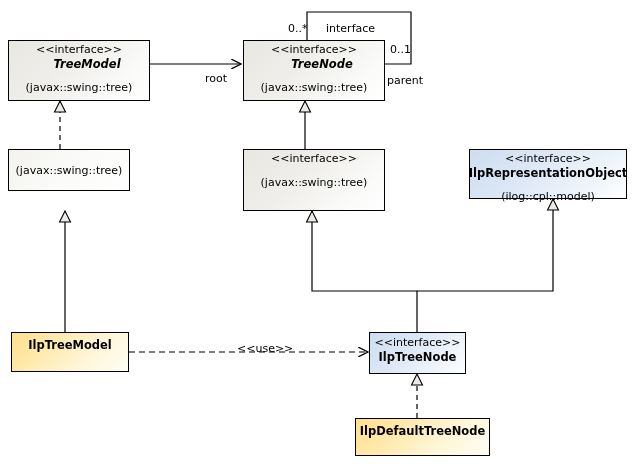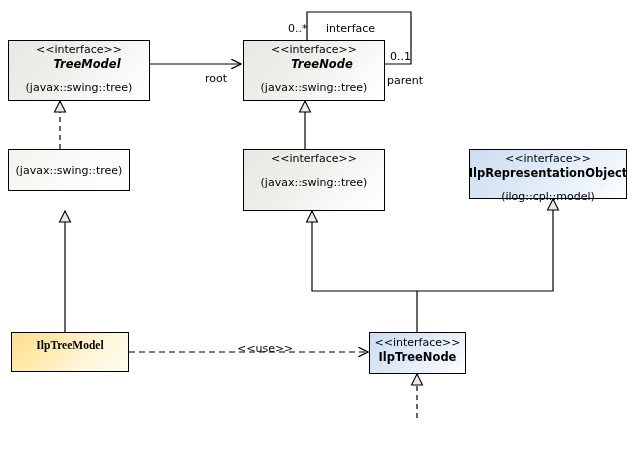--- a/index.html
+++ b/index.html
@@ -69,21 +69,20 @@
     background: linear-gradient(135deg, #e9e7e2 0%, #efeeea 40%, #fbfbfa 80%, #ffffff 100%);
   }
   .fill-white {
     background: linear-gradient(135deg, #f3f2ee 0%, #fafaf8 45%, #ffffff 100%);
   }
   .fill-blue {
     background: linear-gradient(135deg, #cdddf0 0%, #dde8f6 40%, #eef4fb 75%, #ffffff 100%);
   }
   .fill-yellow {
     background: linear-gradient(135deg, #ffdf8f 0%, #ffe9ab 30%, #fff6d8 65%, #fffdf4 100%);
-    font-family: Liberation Serif, serif;
   }
 
   
   .edge-label {
     position: absolute;
     font-size: 11px;
     color: #000;
     white-space: nowrap;
     background: transparent;
   }
@@ -146,21 +145,21 @@
       <line x1="417" y1="418" x2="417" y2="374" stroke="#000" stroke-width="1.2" stroke-dasharray="5,4" marker-end="url(#hollow-tri)"></line>
     </g>
   </svg>
 
   <div class="edge-label" style="left:205px; top:72px;">root</div>
 
   <div class="edge-label" style="left:288px; top:22px;">0..*</div>
 
   <div class="edge-label" style="left:326px; top:22px;">interface</div>
 
-  <div class="edge-label" style="left:390px; top:50px;">0..1</div>
+  <div class="edge-label" style="left:390px; top:43px;">0..1</div>
 
   <div class="edge-label" style="left:387px; top:74px;">parent</div>
 
   <div class="edge-label" style="left:237px; top:342px;">&lt;&lt;use&gt;&gt;</div>
 
   <div class="uml-class fill-grey" style="left:8px; top:40px; width:142px; height:61px;">
     <div class="stereo">&lt;&lt;interface&gt;&gt;</div>
     <div class="cname italic">TreeModel</div>
     <div class="pkg">(javax::swing::tree)</div>
   </div>
@@ -188,14 +187,17 @@
 
   <div class="uml-class fill-yellow" style="left:11px; top:332px; width:118px; height:40px; padding-top:5px;">
     <div class="cname">IlpTreeModel</div>
   </div>
 
   <div class="uml-class fill-blue" style="left:369px; top:332px; width:97px; height:42px; padding-top:4px;">
     <div class="stereo">&lt;&lt;interface&gt;&gt;</div>
     <div class="cname">IlpTreeNode</div>
   </div>
 
+  <div class="uml-class fill-yellow" style="left:355px; top:418px; width:135px; height:38px; padding-top:5px;">
+    <div class="cname">IlpDefaultTreeNode</div>
+  </div>
 
 </div>
 
 </body></html>

